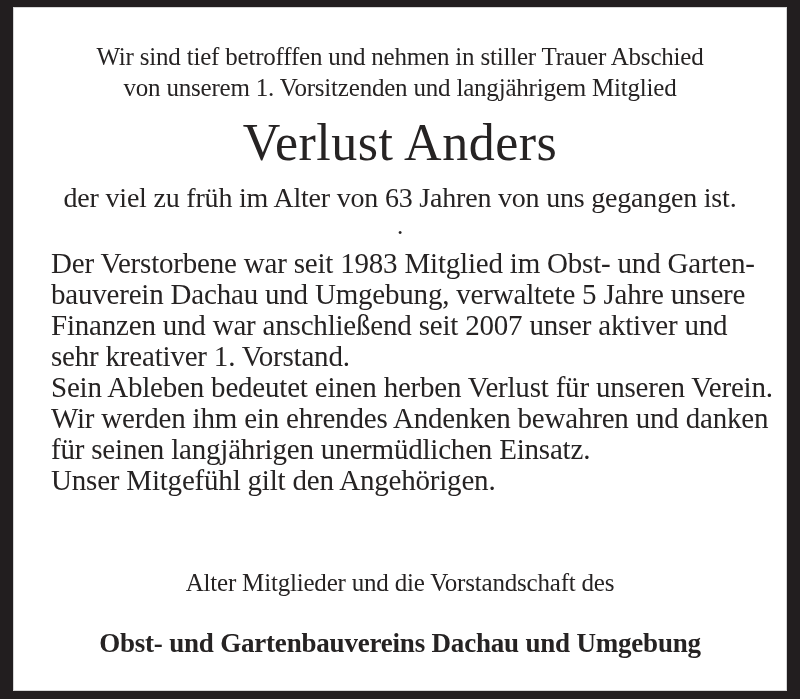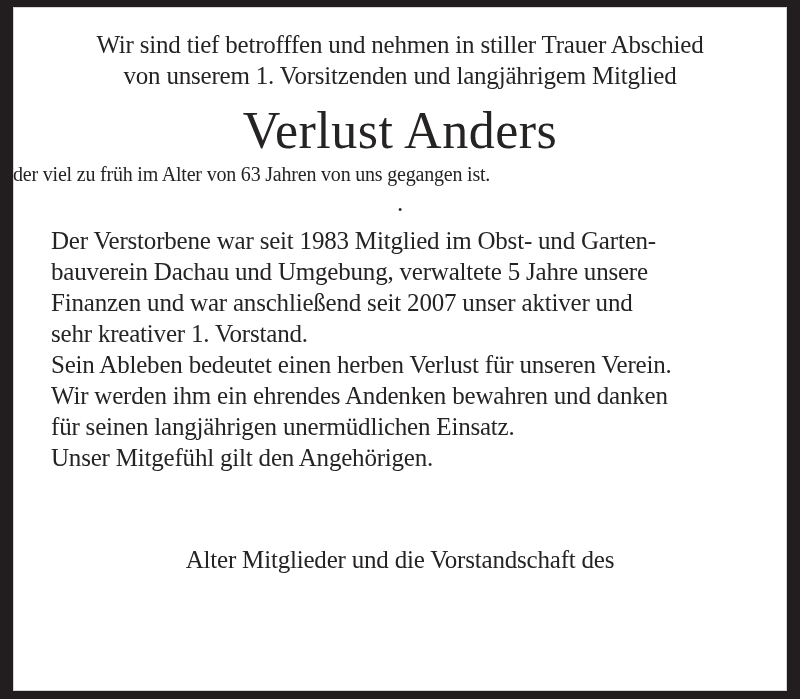--- a/index.html
+++ b/index.html
@@ -25,51 +25,51 @@
     border-color: var(--frame);
     border-width: 7px 13px 8px 13px;
     background: var(--background);
     box-shadow: inset 0 0 0 1px #d6d6d6;
   }
   .content {
     font-family: "Liberation Serif", "DejaVu Serif", serif;
     color: var(--text);
     height: 100%;
     box-sizing: border-box;
-    padding-top: 22px;
+    padding-top: 34px;
   }
   .intro {
     text-align: center;
     font-size: 25px;
     line-height: 31px;
     white-space: pre;
     letter-spacing: -0.2px;
   }
   .name {
     text-align: center;
     font-size: 52px;
     line-height: 56px;
     margin-top: 12px;
     letter-spacing: 0.5px;
   }
   .subline {
-    text-align: left;
-    font-size: 20px;
+    text-align: center;
+    font-size: 28px;
     line-height: 31px;
-    margin-top: 0;
+    margin-top: 11px;
     letter-spacing: -0.2px;
   }
   .dot {
     text-align: center;
     font-size: 25px;
     line-height: 18px;
     margin-top: 4px;
   }
   .obituary-body {
-    font-size: 25px;
+    font-size: 29px;
     line-height: 31px;
     margin: 13px 10px 0 38px;
     white-space: pre;
     letter-spacing: -0.2px;
   }
   .closing {
     text-align: center;
     font-size: 25px;
     line-height: 31px;
     margin-top: 71px;
@@ -96,14 +96,15 @@
     <div class="dot">.</div>
     <div class="obituary-body">Der Verstorbene war seit 1983 Mitglied im Obst- und Garten-
 bauverein Dachau und Umgebung, verwaltete 5 Jahre unsere
 Finanzen und war anschließend seit 2007 unser aktiver und
 sehr kreativer 1. Vorstand.
 Sein Ableben bedeutet einen herben Verlust für unseren Verein.
 Wir werden ihm ein ehrendes Andenken bewahren und danken
 für seinen langjährigen unermüdlichen Einsatz.
 Unser Mitgefühl gilt den Angehörigen.</div>
     <div class="closing">Alter Mitglieder und die Vorstandschaft des</div>
+    <div class="org">Obst- und Gartenbauvereins Dachau und Umgebung</div>
   </div>
 </div>
 
 </body></html>

